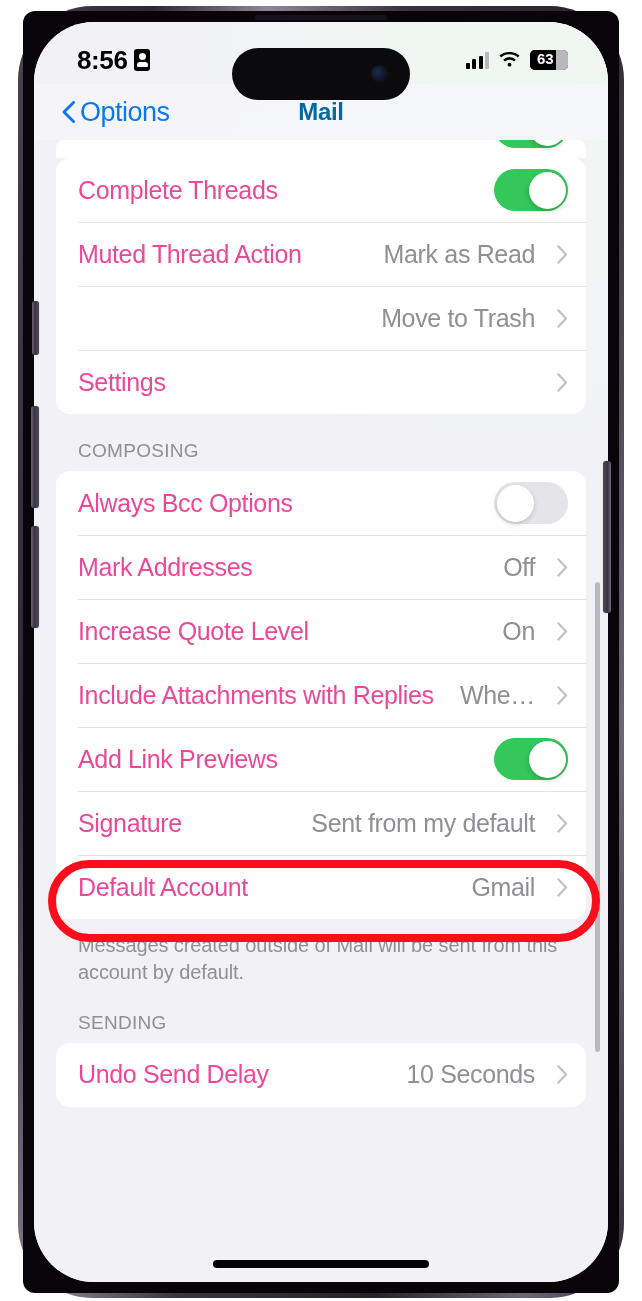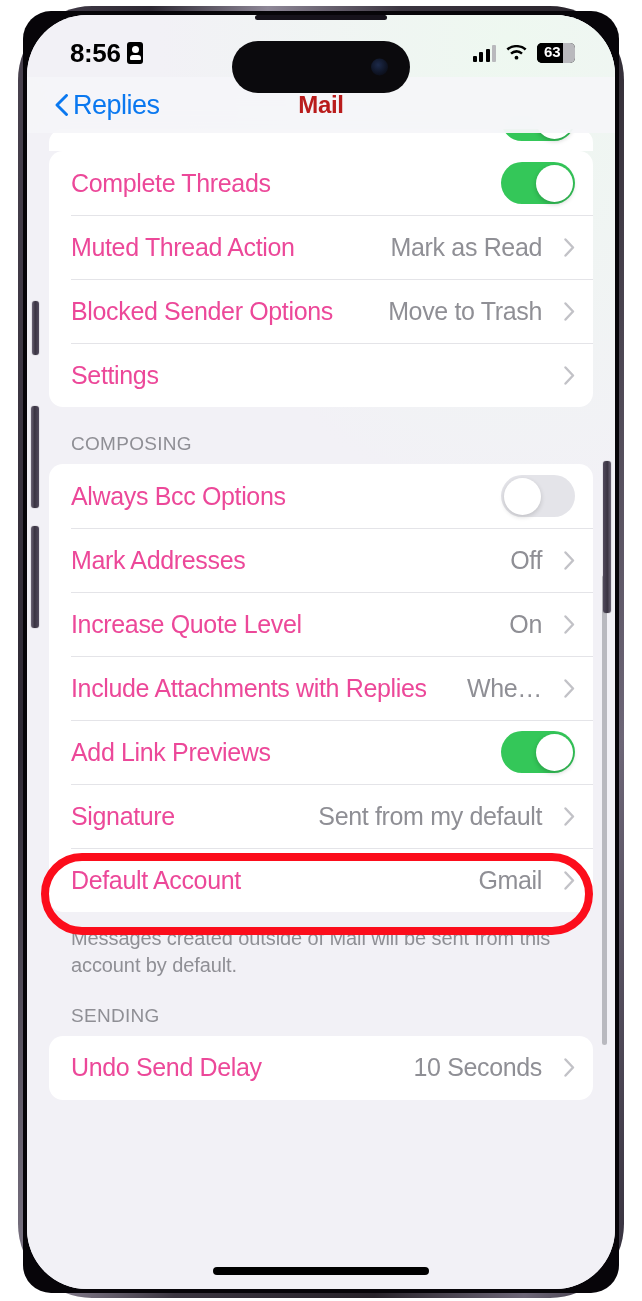--- a/index.html
+++ b/index.html
@@ -14,23 +14,23 @@
   
   #device-frame{
     position:absolute; left:18px; top:6px;
     width:606px; height:1292px;
     border-radius:74px;
     background:linear-gradient(100deg,#4a4350 0%,#2d2833 16%,#8e8797 30%,#3b3540 46%,#272229 70%,#6d6677 88%,#332e3a 100%);
     padding:5px;
   }
   #device-bezel{
     width:100%; height:100%;
-    border-radius:28px;
+    border-radius:12px;
     background:#070509;
-    padding:4px;
+    padding:11px;
   }
   #screen{
     position:relative;
     width:100%; height:100%;
     border-radius:60px;
     overflow:hidden;
     background:#f2f1f6;
   }
 
   
@@ -109,21 +109,21 @@
     display:flex; align-items:center;
   }
   #nav-back-button{
     position:absolute; left:28px; display:flex; align-items:center; gap:5px;
     color:#0a78f0; cursor:pointer;
   }
   #back-chevron-icon{ width:13px; height:22px; }
   #nav-back-label{ font-size:27px; letter-spacing:-.5px; }
   #nav-title{
     width:100%; text-align:center;
-    font-size:24px; font-weight:700; color:#b91c1c; letter-spacing:-.3px;
+    font-size:24px; font-weight:700; color:#0369a1; letter-spacing:-.3px;
   }
 
   
   #settings-scroll{
     position:absolute; top:118px; left:0; right:0; bottom:0;
     padding:0 22px;
   }
   .cut-row-sliver{
     position:relative; height:22px; margin-top:-4px;
     background:#fff; border-radius:14px 14px 0 0;
@@ -229,21 +229,21 @@
         <span id="dynamic-island-camera"></span>
       </div>
 
       <div id="nav-bar">
         <div id="nav-back-button">
           <span id="back-chevron-icon">
             <svg viewBox="0 0 13 22" width="13" height="22">
               <path d="M11.5 1.5 2 11l9.5 9.5" fill="none" stroke="#0a78f0" stroke-width="2.9" stroke-linecap="round" stroke-linejoin="round"></path>
             </svg>
           </span>
-          <span id="nav-back-label">Replies</span>
+          <span id="nav-back-label">Options</span>
         </div>
         <div id="nav-title">Mail</div>
       </div>
 
       <div id="settings-scroll">
 
         <div class="cut-row-sliver">
           <span class="toggle on">
               <span class="knob"></span>
             </span>
@@ -263,21 +263,20 @@
             <span class="row-right">
               <span class="row-value">Mark as Read</span>
               <span class="chevron-icon">
                 <svg viewBox="0 0 11 19" width="11" height="19">
                     <path d="M1.5 1.5 9 9.5l-7.5 8" fill="none" stroke="#c2c2c7" stroke-width="2.4" stroke-linecap="round" stroke-linejoin="round"></path>
                   </svg>
               </span>
             </span>
           </div>
           <div class="row">
-            <span class="row-label">Blocked Sender Options</span>
             <span class="row-right">
               <span class="row-value">Move to Trash</span>
               <span class="chevron-icon">
                 <svg viewBox="0 0 11 19" width="11" height="19">
                     <path d="M1.5 1.5 9 9.5l-7.5 8" fill="none" stroke="#c2c2c7" stroke-width="2.4" stroke-linecap="round" stroke-linejoin="round"></path>
                   </svg>
               </span>
             </span>
           </div>
           <div class="row">

